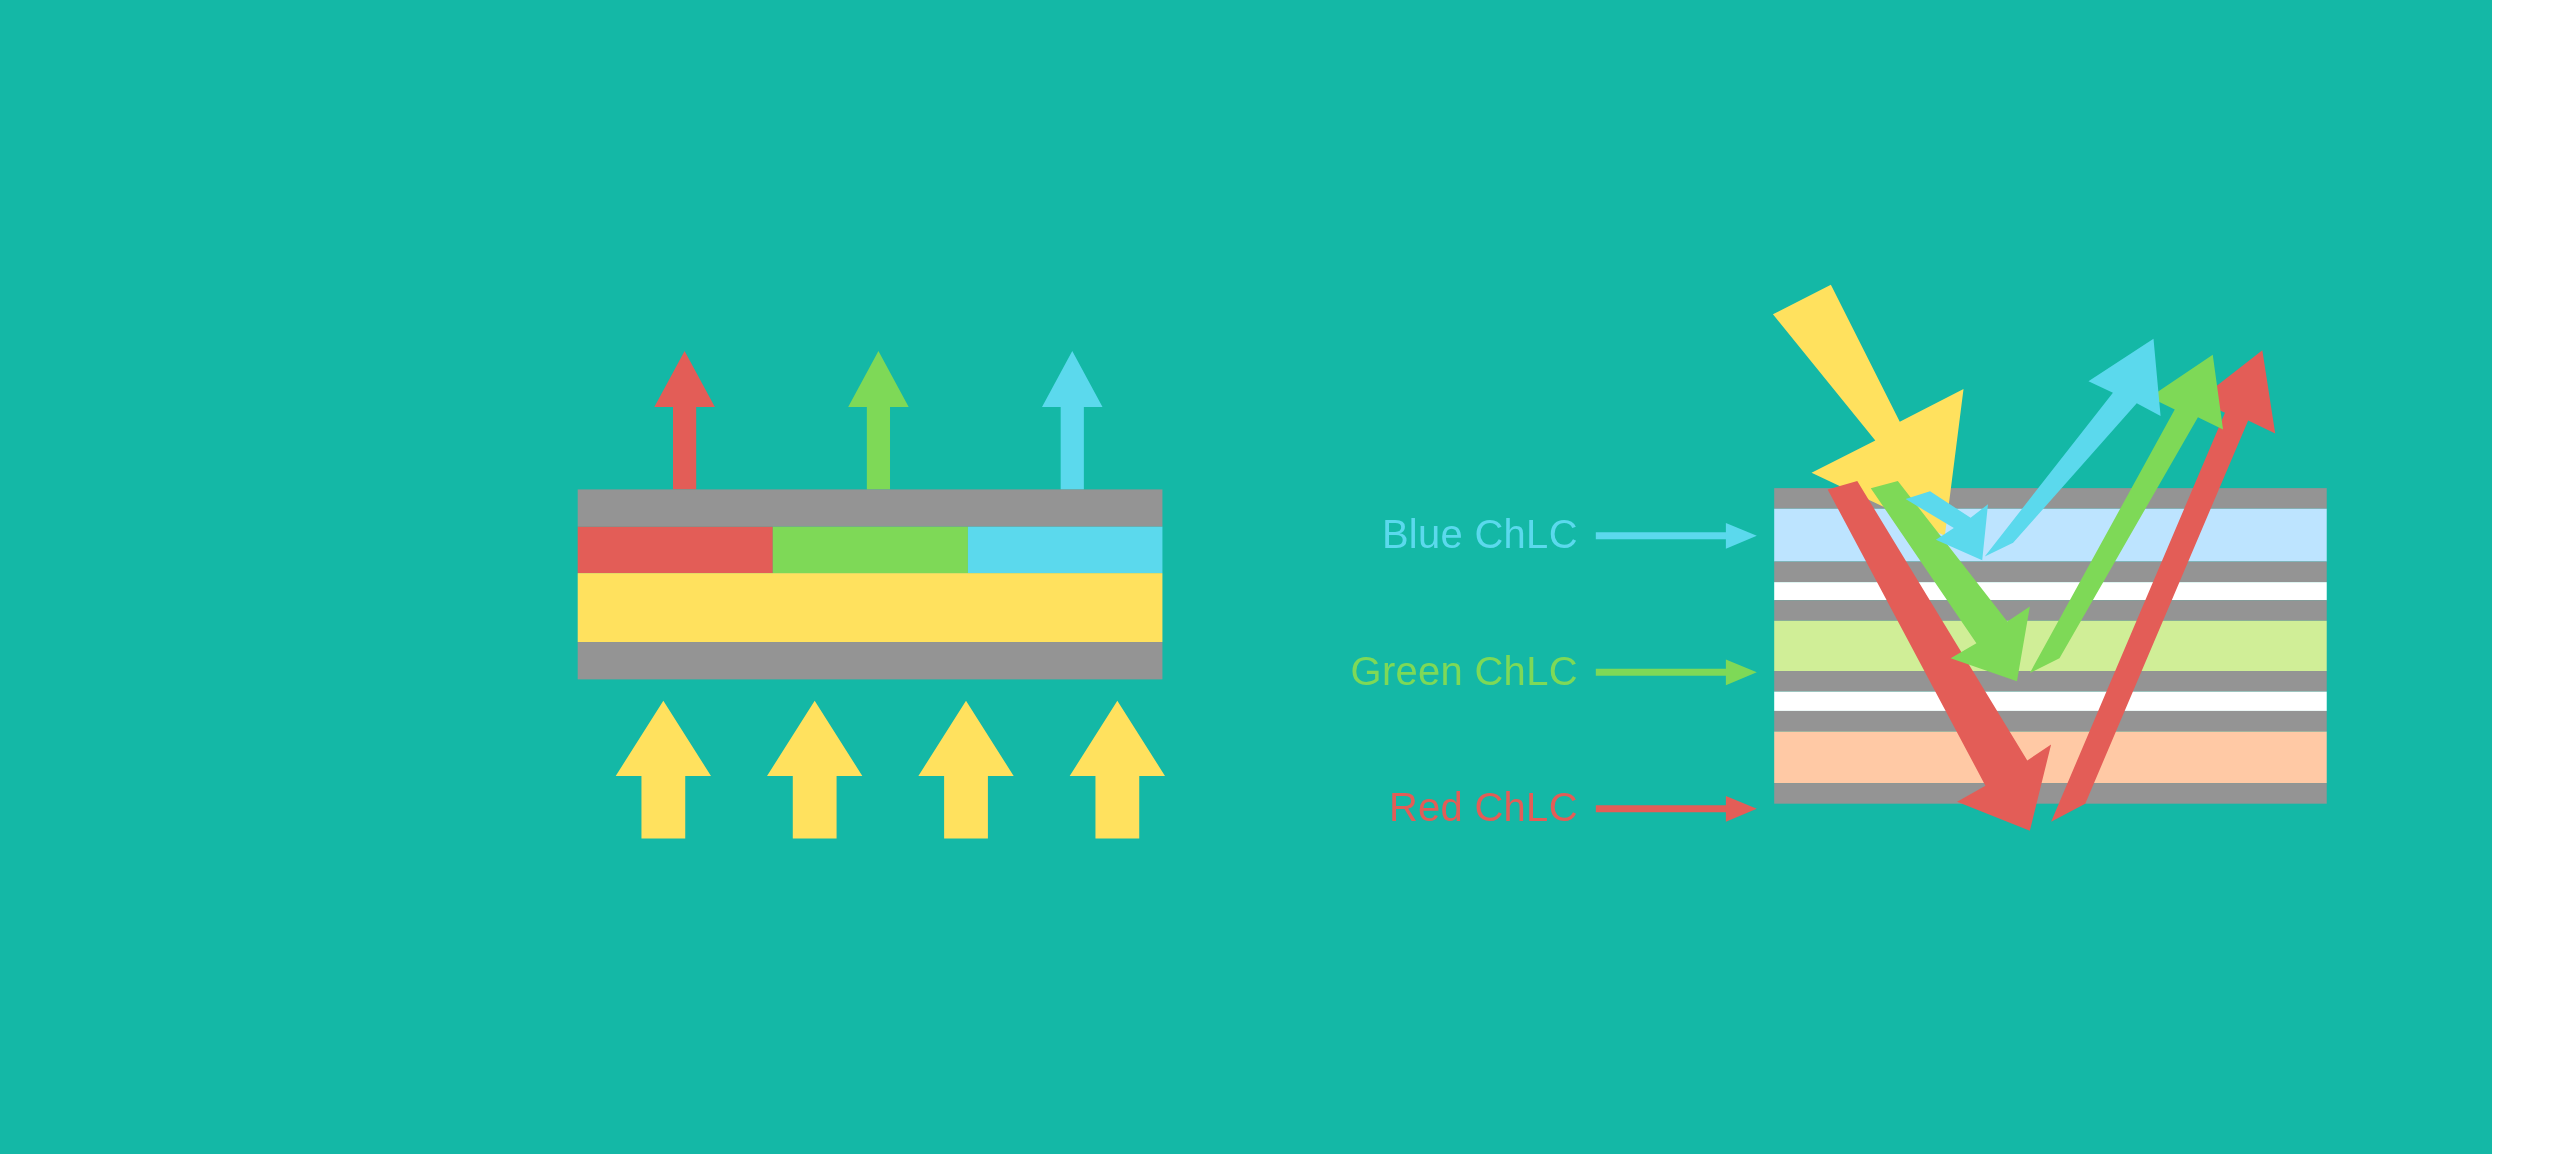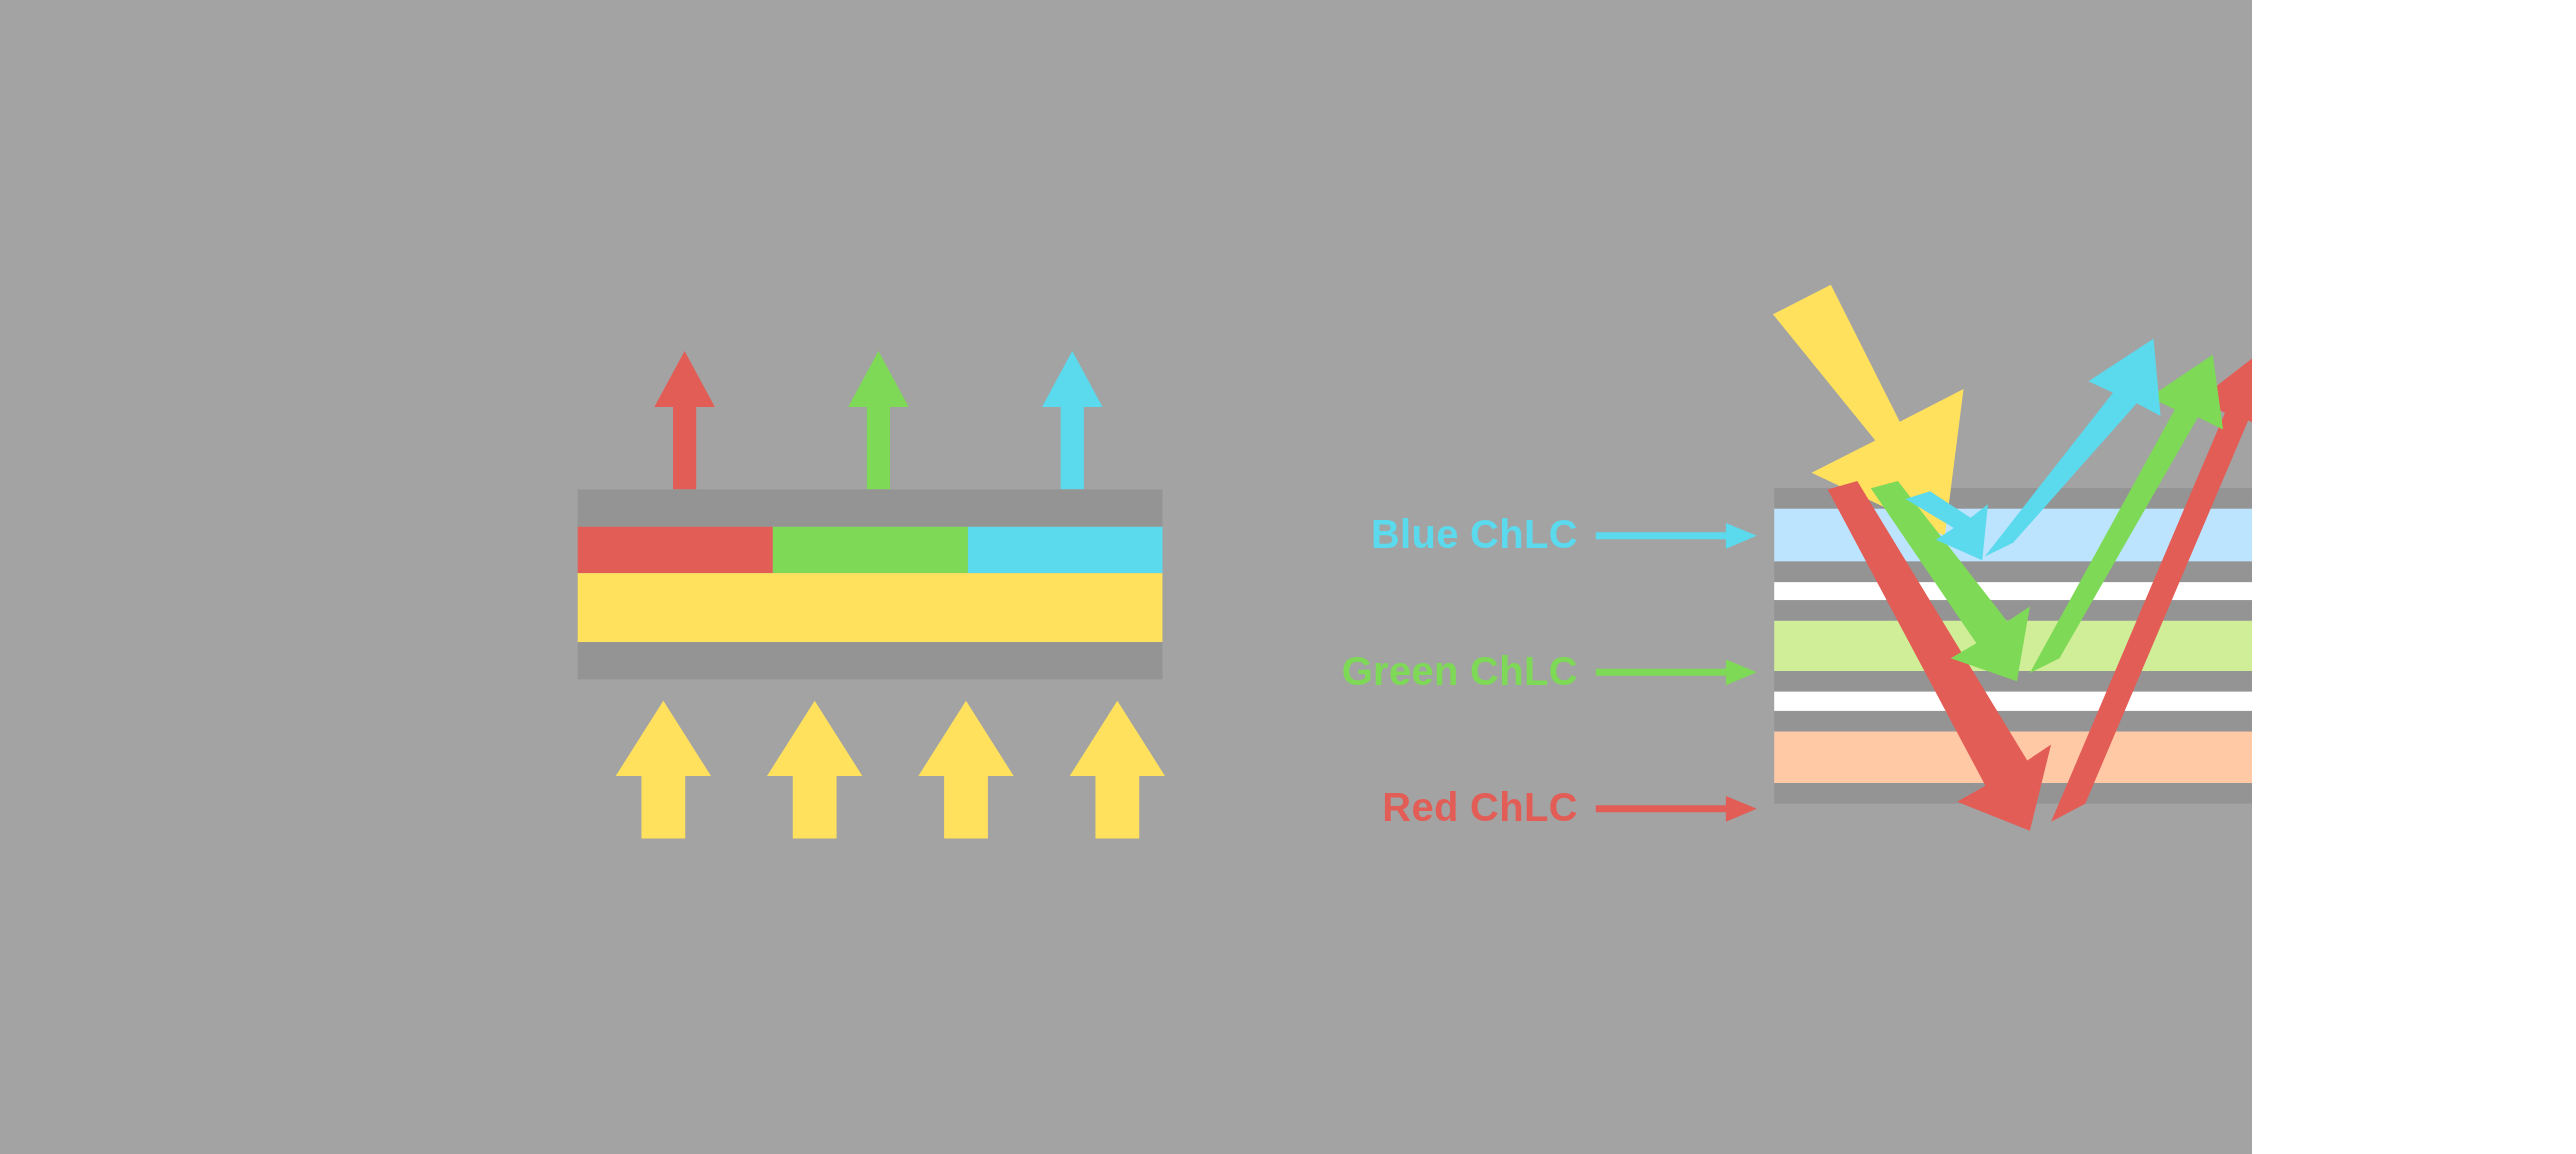--- a/index.html
+++ b/index.html
@@ -6,25 +6,24 @@
   html, body {
     margin: 0;
     padding: 0;
     background: #ffffff;
   }
   body {
     font-family: "Liberation Sans", sans-serif;
   }
   #canvas {
     position: relative;
-    width: 2252px;
+    width: 2492px;
     height: 1154px;
-    background: #a3a3a3;
+    background: #14b8a6;
     overflow: hidden;
-    font-weight: bold;
   }
   #canvas svg.figure {
     position: absolute;
     left: 0;
     top: 0;
     width: 2576px;
     height: 1154px;
     display: block;
   }
   .lbl {

